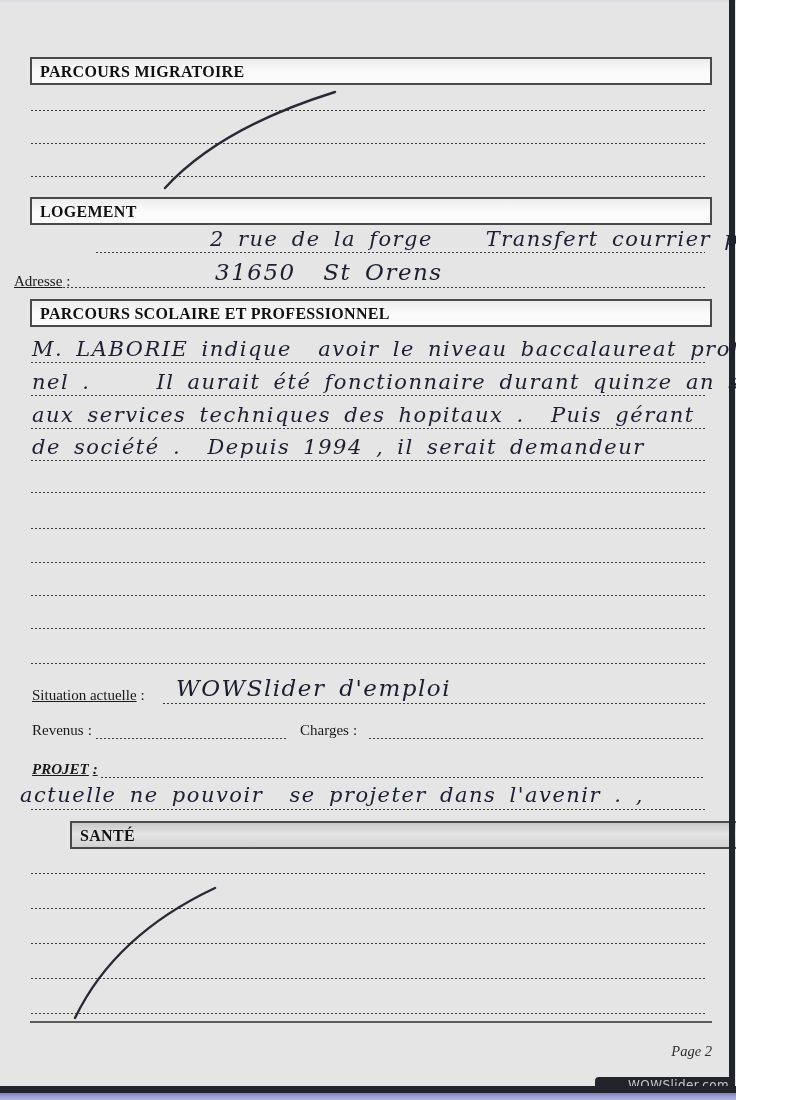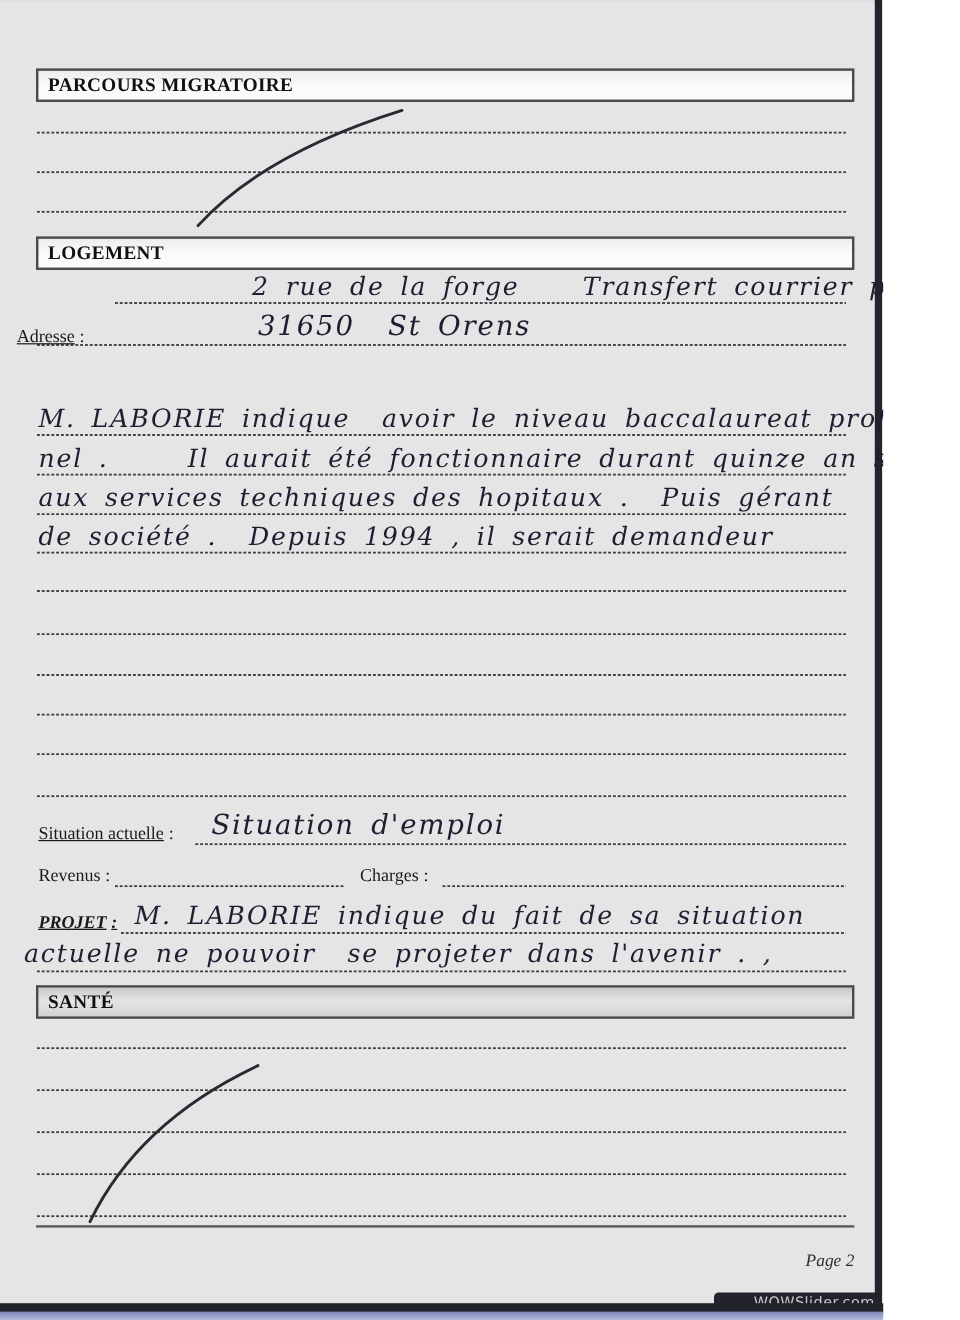--- a/index.html
+++ b/index.html
@@ -16,21 +16,21 @@
   .wm-tab{position:absolute;right:1px;top:1077px;width:140px;height:17px;background:#23232b;border-top-left-radius:4px;
           color:#c6c9ce;font-family:"DejaVu Sans",sans-serif;font-size:12px;line-height:17px;text-align:right;padding-right:6px;box-sizing:border-box;letter-spacing:.4px;}
 
   
   .hdr{
     position:absolute;left:30px;width:682px;height:28px;box-sizing:border-box;
     border:2px solid #4a4a4a;background:linear-gradient(180deg,#ededed,#fbfbfb 55%);
     font-weight:bold;font-size:16px;letter-spacing:.3px;color:#111;
     padding:4px 0 0 8px;
   }
-  .hdr.gray{background:linear-gradient(180deg,#c9c9c9,#e4e4e4 45%,#d2d2d2);}
+  .hdr.gray{background:linear-gradient(180deg,#c9c9c9,#e4e4e4 45%,#d2d2d2);margin-left:40px;}
 
   
   .dot{
     position:absolute;height:3px;z-index:1;
     background-image:radial-gradient(circle,#3c3c3c 0.9px,rgba(0,0,0,0) 1.1px);
     background-size:4px 3px;background-repeat:repeat-x;
   }
 
   
   .lbl{position:absolute;font-size:15px;color:#1a1a1a;z-index:2;white-space:pre;}
@@ -72,48 +72,50 @@
 
   <div class="hdr" style="top:197px;">
     <span>LOGEMENT</span>
   </div>
   <span class="lbl" style="left:14px;top:237px;margin-top:36px;"><span class="u">Adresse</span><span class="colon">:</span></span>
   <div class="dot" style="left:95px;top:251px;width:610px;"></div>
   <div class="hw" style="left:210px;top:224px;">2 rue de la forge    Transfert courrier poste restante</div>
   <div class="dot" style="left:30px;top:286px;width:675px;"></div>
   <div class="hw big" style="left:215px;top:257px;">31650  St Orens</div>
 
+  <div class="hdr" style="top:299px;">
+    <span>PARCOURS SCOLAIRE ET PROFESSIONNEL</span>
+  </div>
   <div class="dot" style="left:30px;top:361px;width:675px;"></div>
   <div class="dot" style="left:30px;top:394px;width:675px;"></div>
   <div class="dot" style="left:30px;top:427px;width:675px;"></div>
   <div class="dot" style="left:30px;top:459px;width:675px;"></div>
   <div class="dot" style="left:30px;top:491px;width:675px;"></div>
   <div class="hw" style="left:32px;top:334px;">M. LABORIE indique  avoir le niveau baccalaureat profession-</div>
   <div class="hw" style="left:32px;top:367px;">nel .     Il aurait été fonctionnaire durant quinze an s</div>
   <div class="hw" style="left:32px;top:400px;">aux services techniques des hopitaux .  Puis gérant</div>
   <div class="hw" style="left:32px;top:432px;">de société .  Depuis 1994 , il serait demandeur</div>
 
   <div class="dot" style="left:30px;top:527px;width:675px;"></div>
   <div class="dot" style="left:30px;top:561px;width:675px;"></div>
   <div class="dot" style="left:30px;top:594px;width:675px;"></div>
   <div class="dot" style="left:30px;top:627px;width:675px;"></div>
   <div class="dot" style="left:30px;top:662px;width:675px;"></div>
 
   <span class="lbl" style="left:32px;top:687px;"><span class="u">Situation actuelle</span><span class="colon">:</span></span>
   <div class="dot" style="left:162px;top:702px;width:543px;"></div>
-  <div class="hw big" style="left:176px;top:673px;">Situation d'emploi</div>
+  <div class="hw big" style="left:176px;top:673px;">WOWSlider d'emploi</div>
 
   <span class="lbl" style="left:32px;top:722px;"><span>Revenus</span><span class="colon">:</span></span>
   <div class="dot" style="left:95px;top:737px;width:192px;"></div>
   <span class="lbl" style="left:300px;top:722px;"><span>Charges</span><span class="colon">:</span></span>
   <div class="dot" style="left:368px;top:737px;width:337px;"></div>
 
   <span class="lbl b i" style="left:32px;top:761px;text-decoration:underline;"><span class="u">PROJET</span><span class="colon">:</span></span>
   <div class="dot" style="left:100px;top:776px;width:605px;"></div>
-  <div class="hw" style="left:112px;top:748px;">M. LABORIE indique du fait de sa situation</div>
   <div class="dot" style="left:30px;top:808px;width:675px;"></div>
   <div class="hw" style="left:20px;top:780px;">actuelle ne pouvoir  se projeter dans l'avenir . ,</div>
 
   <div class="hdr gray" style="top:821px;">
     <span>SANTÉ</span>
   </div>
   <div class="dot" style="left:30px;top:872px;width:675px;"></div>
   <div class="dot" style="left:30px;top:907px;width:675px;"></div>
   <div class="dot" style="left:30px;top:942px;width:675px;"></div>
   <div class="dot" style="left:30px;top:977px;width:675px;"></div>

